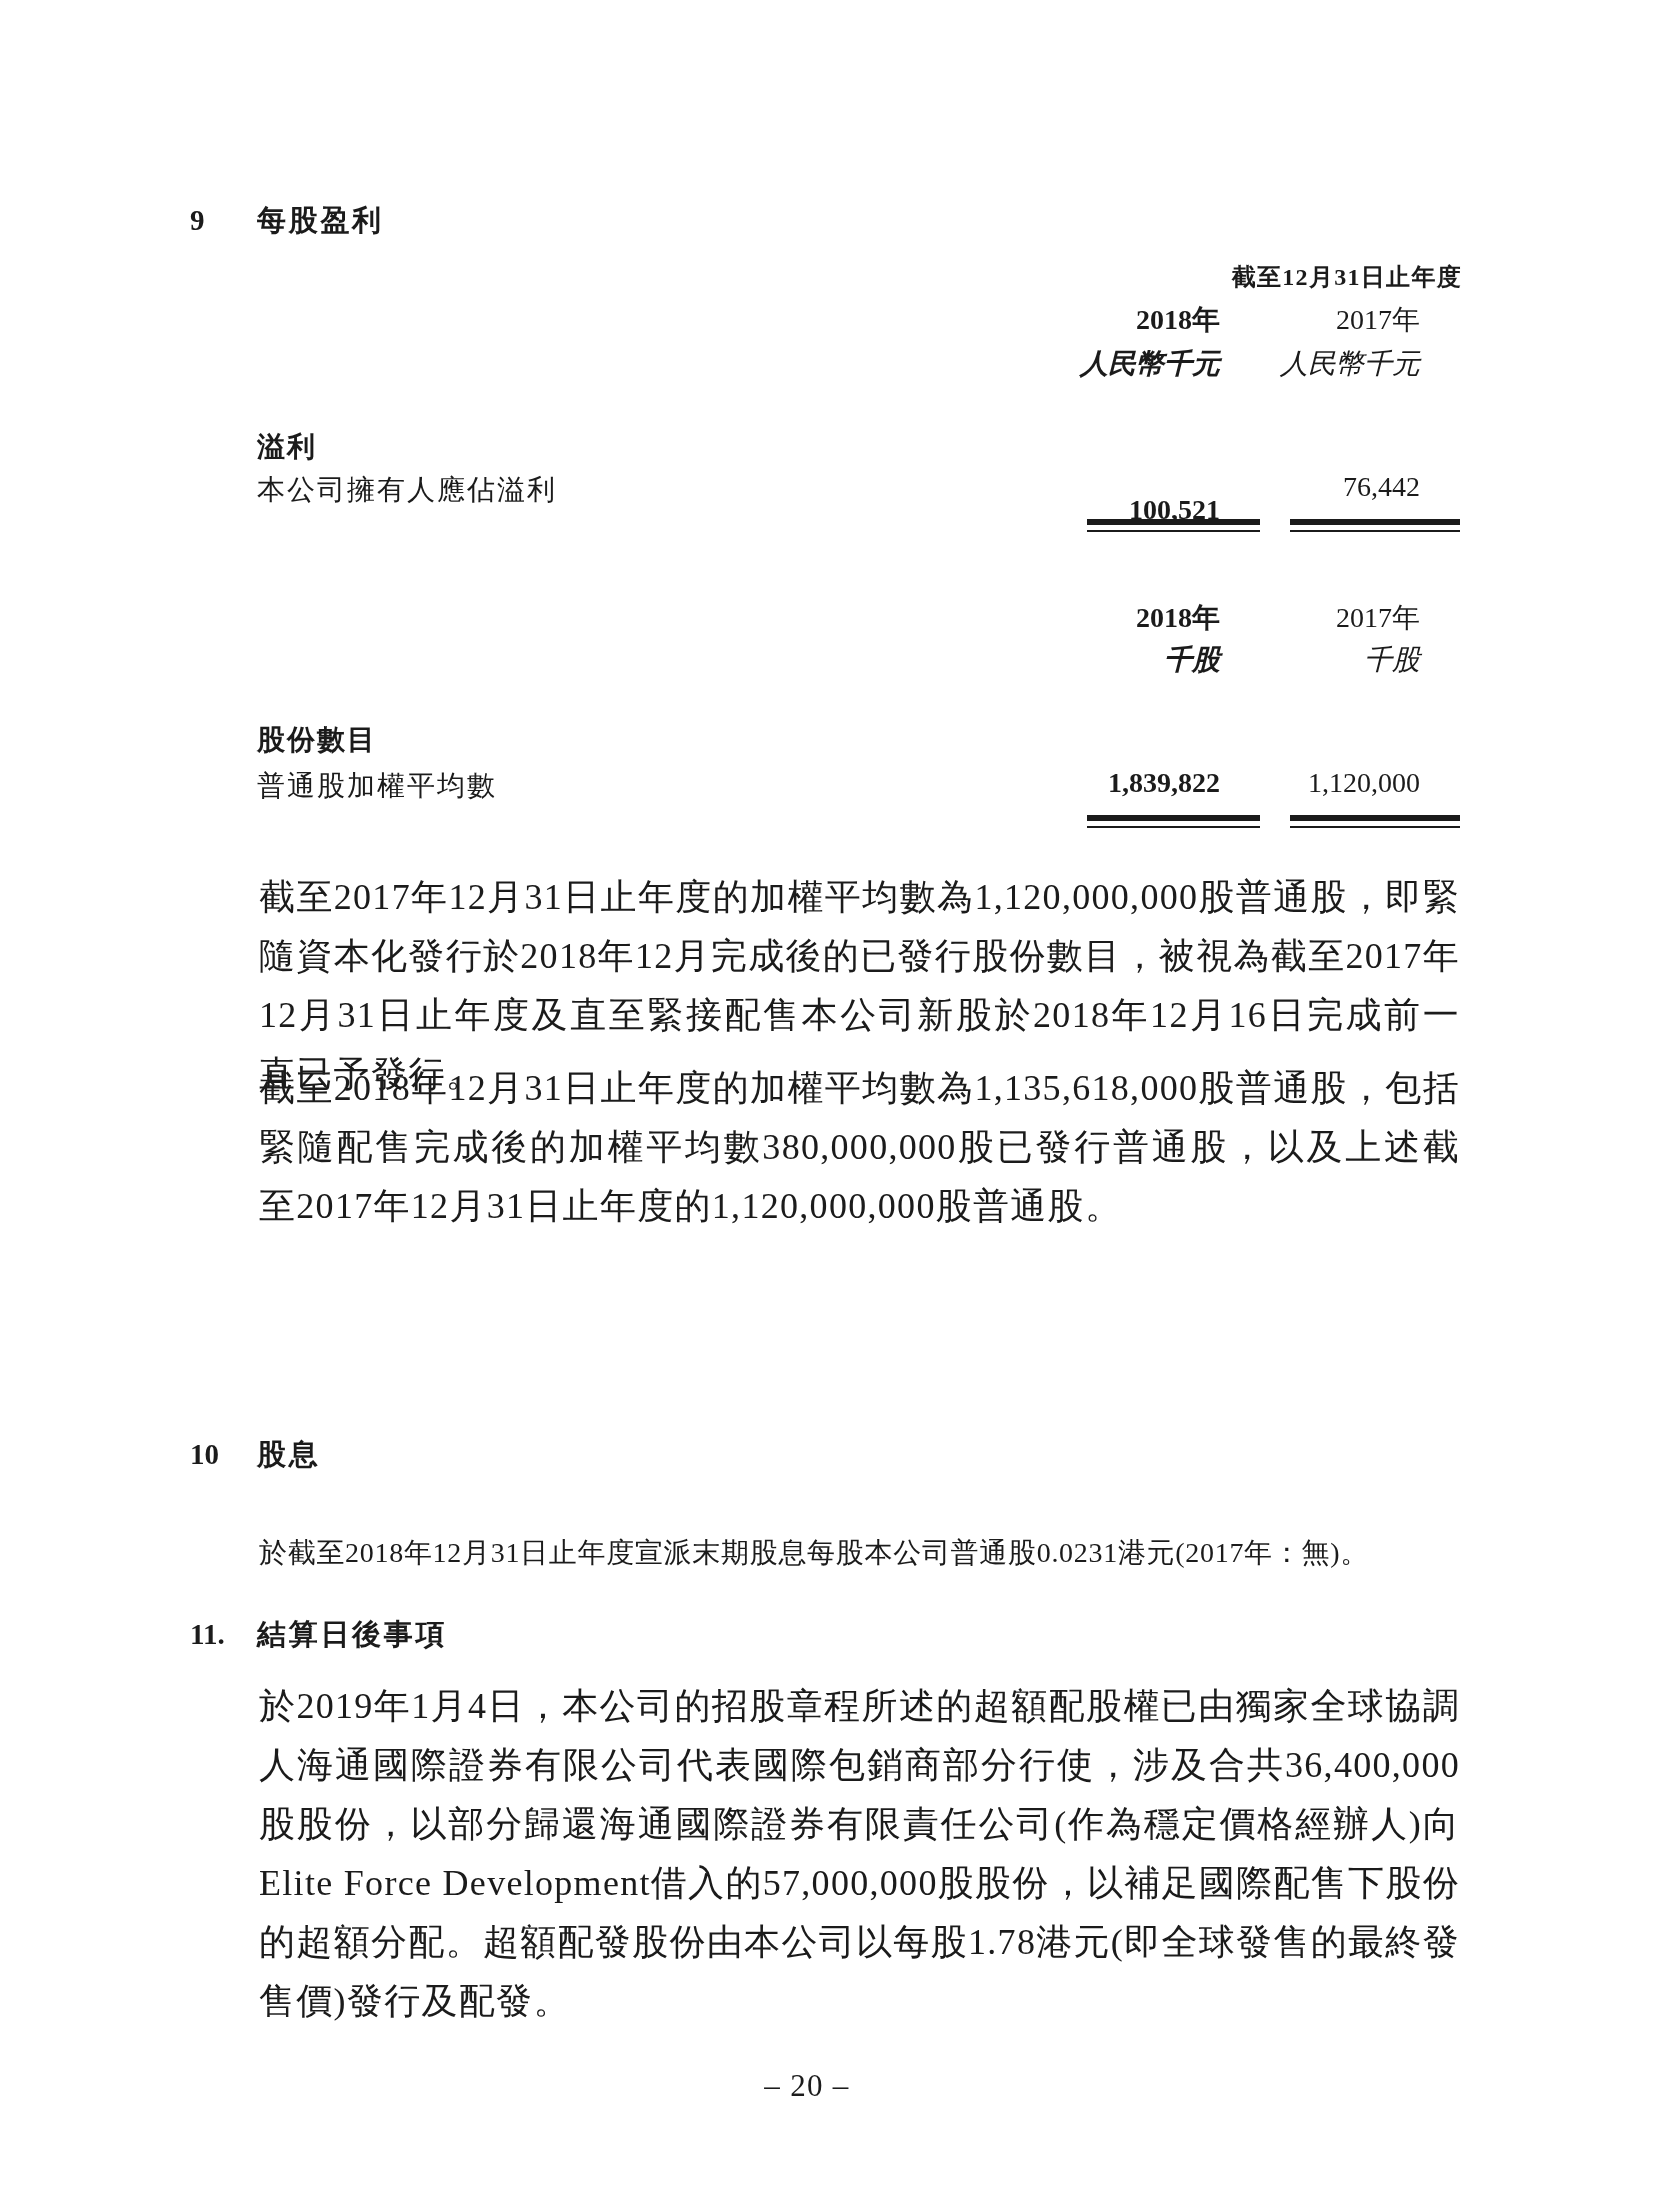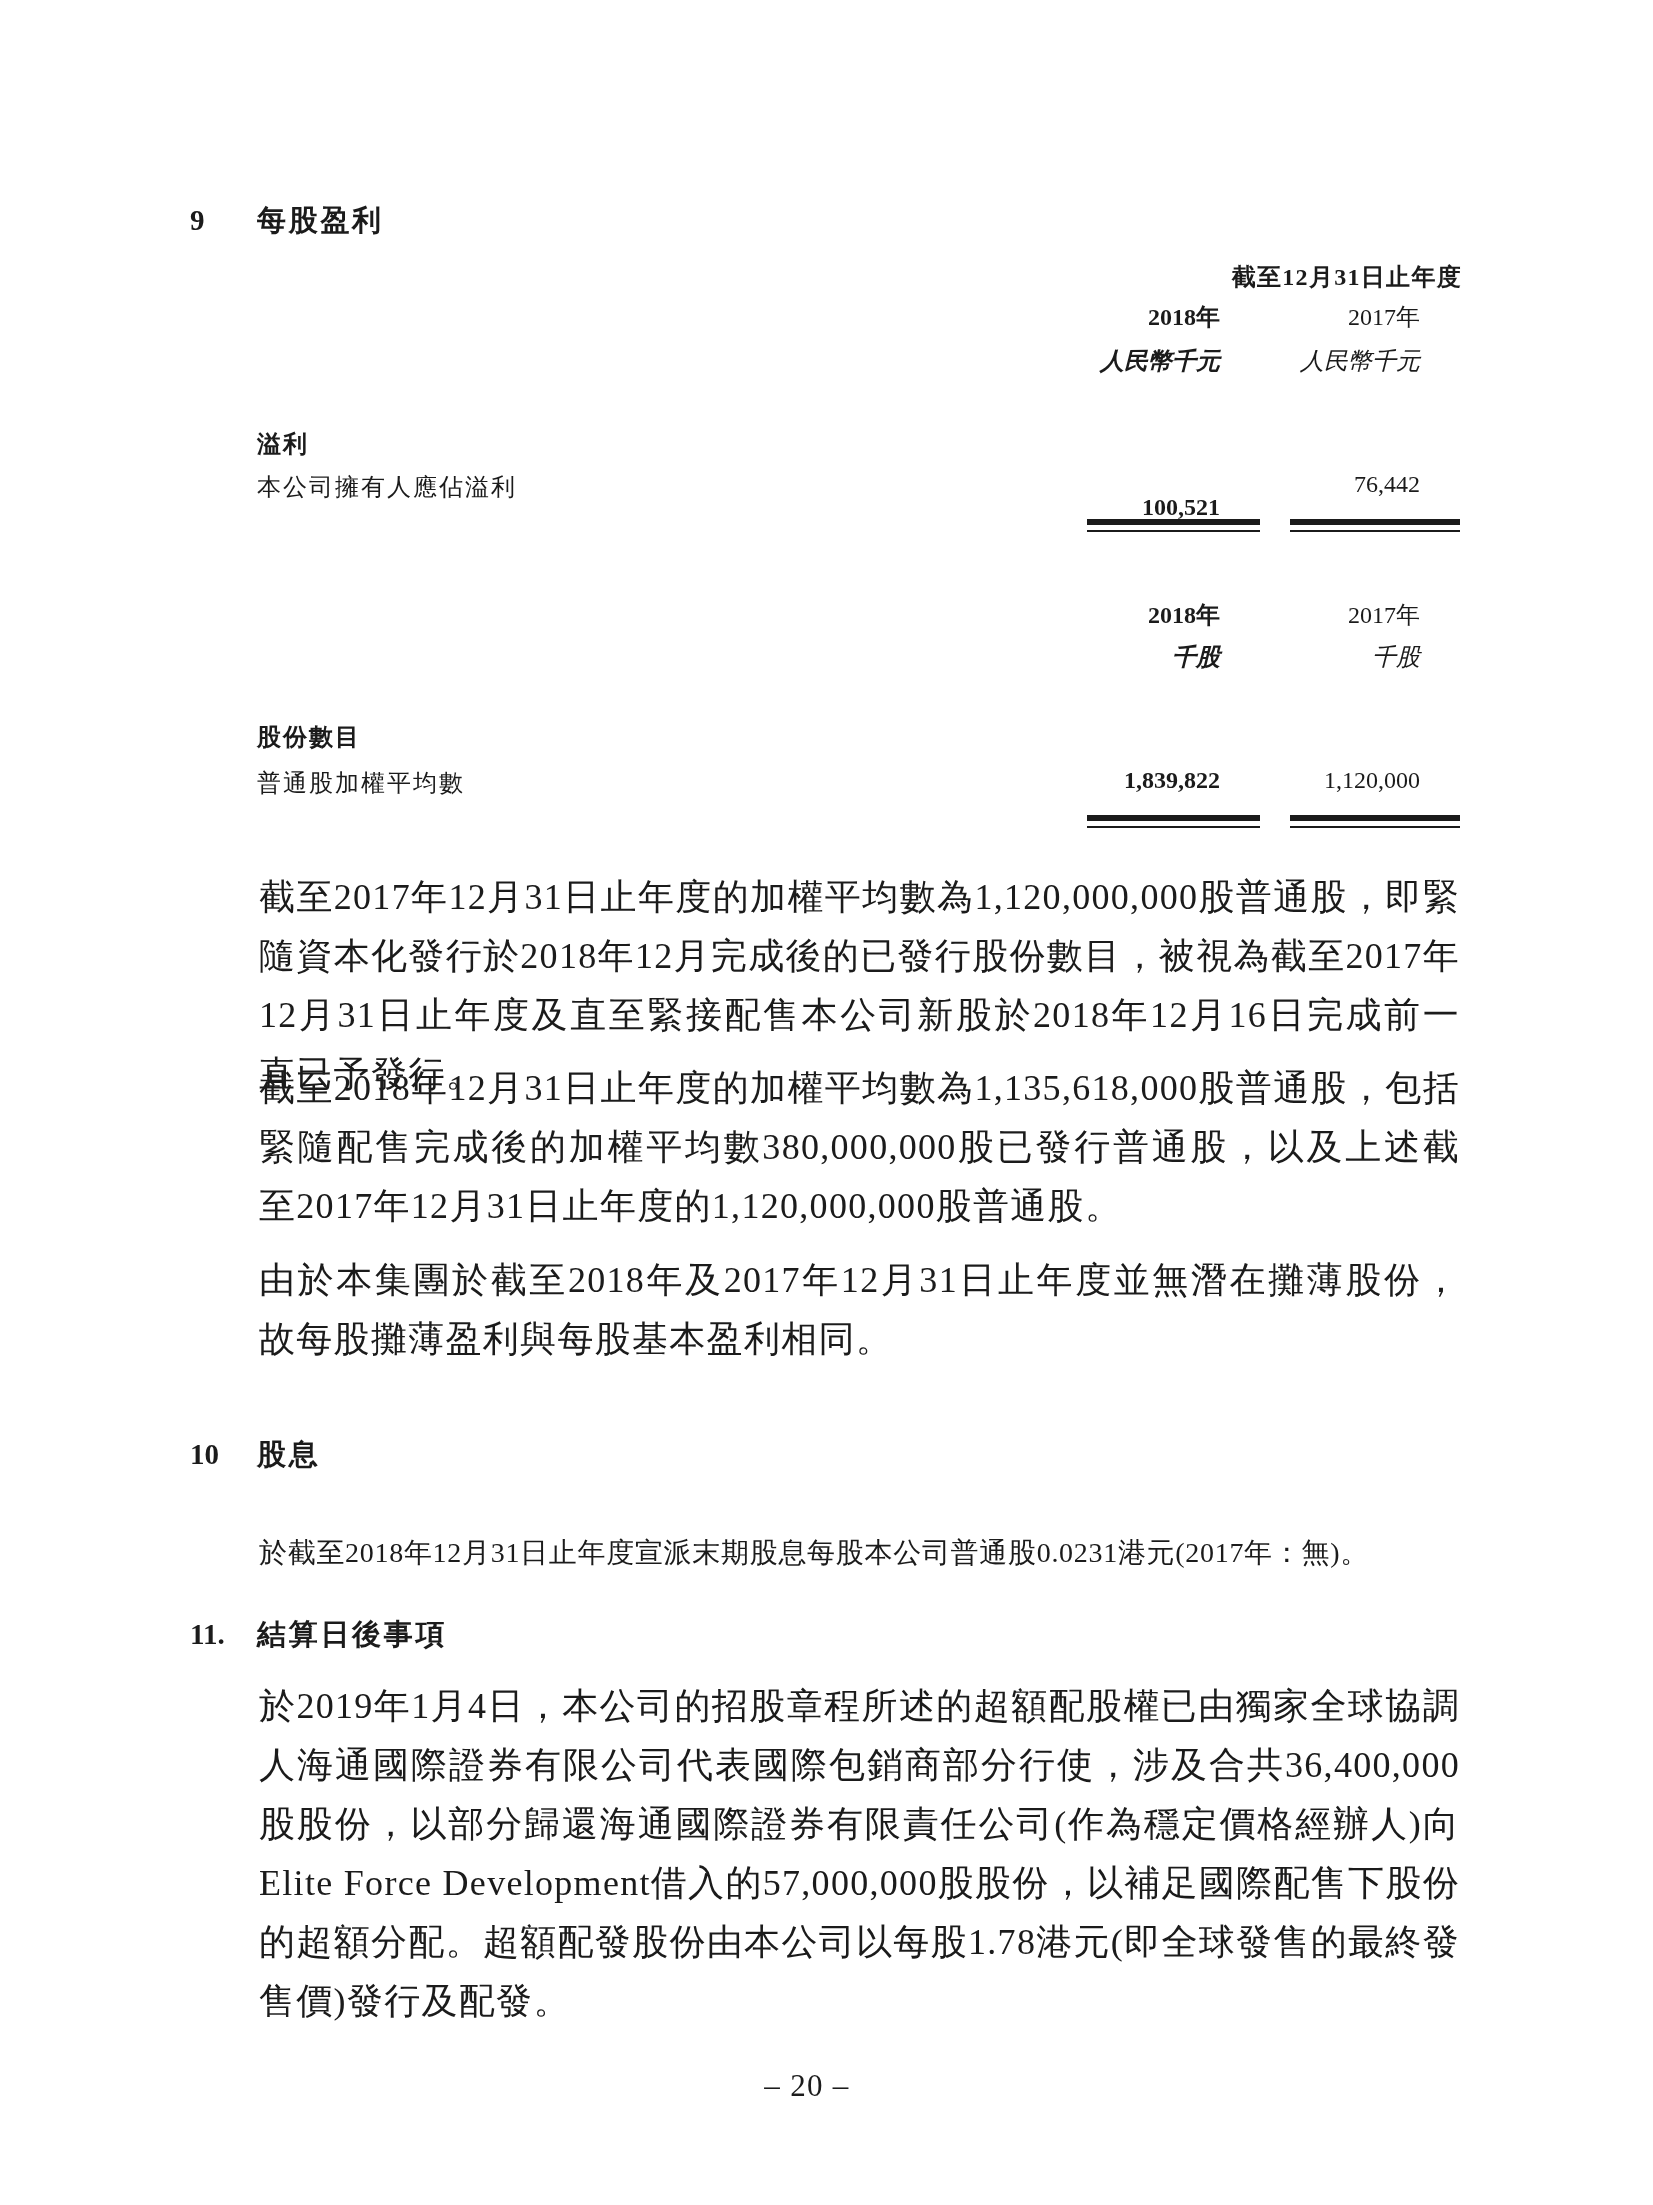--- a/index.html
+++ b/index.html
@@ -11,21 +11,21 @@
     font-family:"Liberation Serif","DejaVu Serif",serif;
     overflow:hidden;
   }
   .sec-heading{
     position:absolute;left:190px;
     font-size:29px;font-weight:bold;letter-spacing:2.7px;
     white-space:nowrap;
   }
   .sec-num{display:inline-block;width:67px;letter-spacing:0;}
   .cell{
-    position:absolute;font-size:24px;white-space:nowrap;
+    position:absolute;font-size:28px;white-space:nowrap;
   }
   .col1{right:394px;text-align:right;}   
   .col2{right:194px;text-align:center;}   
   .b{font-weight:bold;}
   .it{font-style:italic;margin-left:28px;}
   .label{left:257px;letter-spacing:2px;}
   .group-label{left:257px;letter-spacing:2px;font-weight:bold;}
   .period-header{
     position:absolute;left:1067px;width:395px;top:261px;
     font-size:24px;font-weight:bold;text-align:right;letter-spacing:1.3px;
@@ -88,21 +88,20 @@
 
   <span class="cell label" style="top:767px;">普通股加權平均數</span>
   <span class="cell col1 b" style="top:767px;">1,839,822</span>
   <span class="cell col2" style="top:767px;">1,120,000</span>
 
   <div class="dbl-rule" style="top:815px;left:1087px;width:173px;"></div>
   <div class="dbl-rule" style="top:815px;left:1290px;width:170px;"></div>
 
   <div class="para" style="top:868px;">截至2017年12月31日止年度的加權平均數為1,120,000,000股普通股，即緊隨資本化發行於2018年12月完成後的已發行股份數目，被視為截至2017年12月31日止年度及直至緊接配售本公司新股於2018年12月16日完成前一直已予發行。</div>
   <div class="para" style="top:1059px;">截至2018年12月31日止年度的加權平均數為1,135,618,000股普通股，包括緊隨配售完成後的加權平均數380,000,000股已發行普通股，以及上述截至2017年12月31日止年度的1,120,000,000股普通股。</div>
-  <div class="para" style="top:1251px;">由於本集團於截至2018年及2017年12月31日止年度並無潛在攤薄股份，故每股攤薄盈利與每股基本盈利相同。</div>
 
   <div class="sec-heading" style="top:1435px;">
     <span class="sec-num">10</span><span>股息</span>
   </div>
   <div class="para-single" style="top:1523px;">於截至2018年12月31日止年度宣派末期股息每股本公司普通股0.0231港元(2017年：無)。</div>
 
   <div class="sec-heading" style="top:1615px;">
     <span class="sec-num">11.</span><span>結算日後事項</span>
   </div>
   <div class="para" style="top:1677px;">於2019年1月4日，本公司的招股章程所述的超額配股權已由獨家全球協調人海通國際證券有限公司代表國際包銷商部分行使，涉及合共36,400,000股股份，以部分歸還海通國際證券有限責任公司(作為穩定價格經辦人)向Elite Force Development借入的57,000,000股股份，以補足國際配售下股份的超額分配。超額配發股份由本公司以每股1.78港元(即全球發售的最終發售價)發行及配發。</div>

